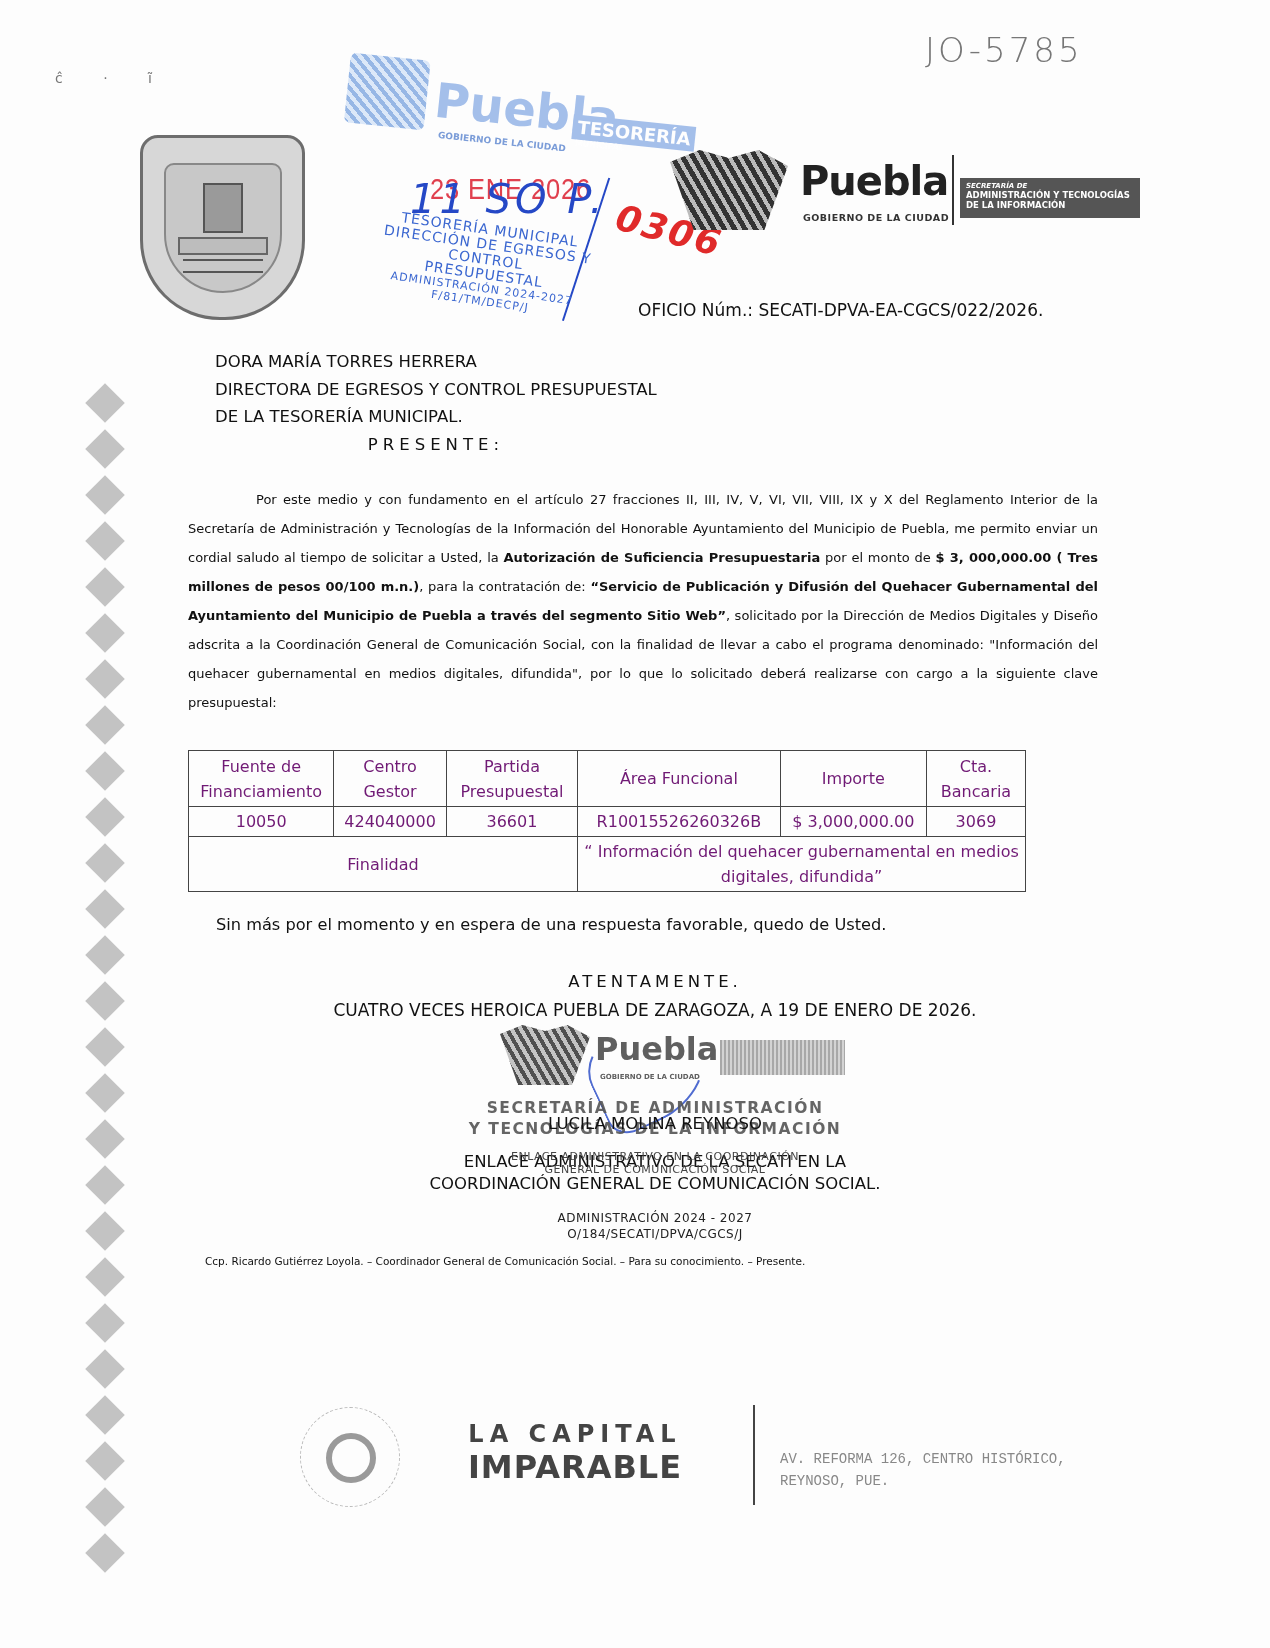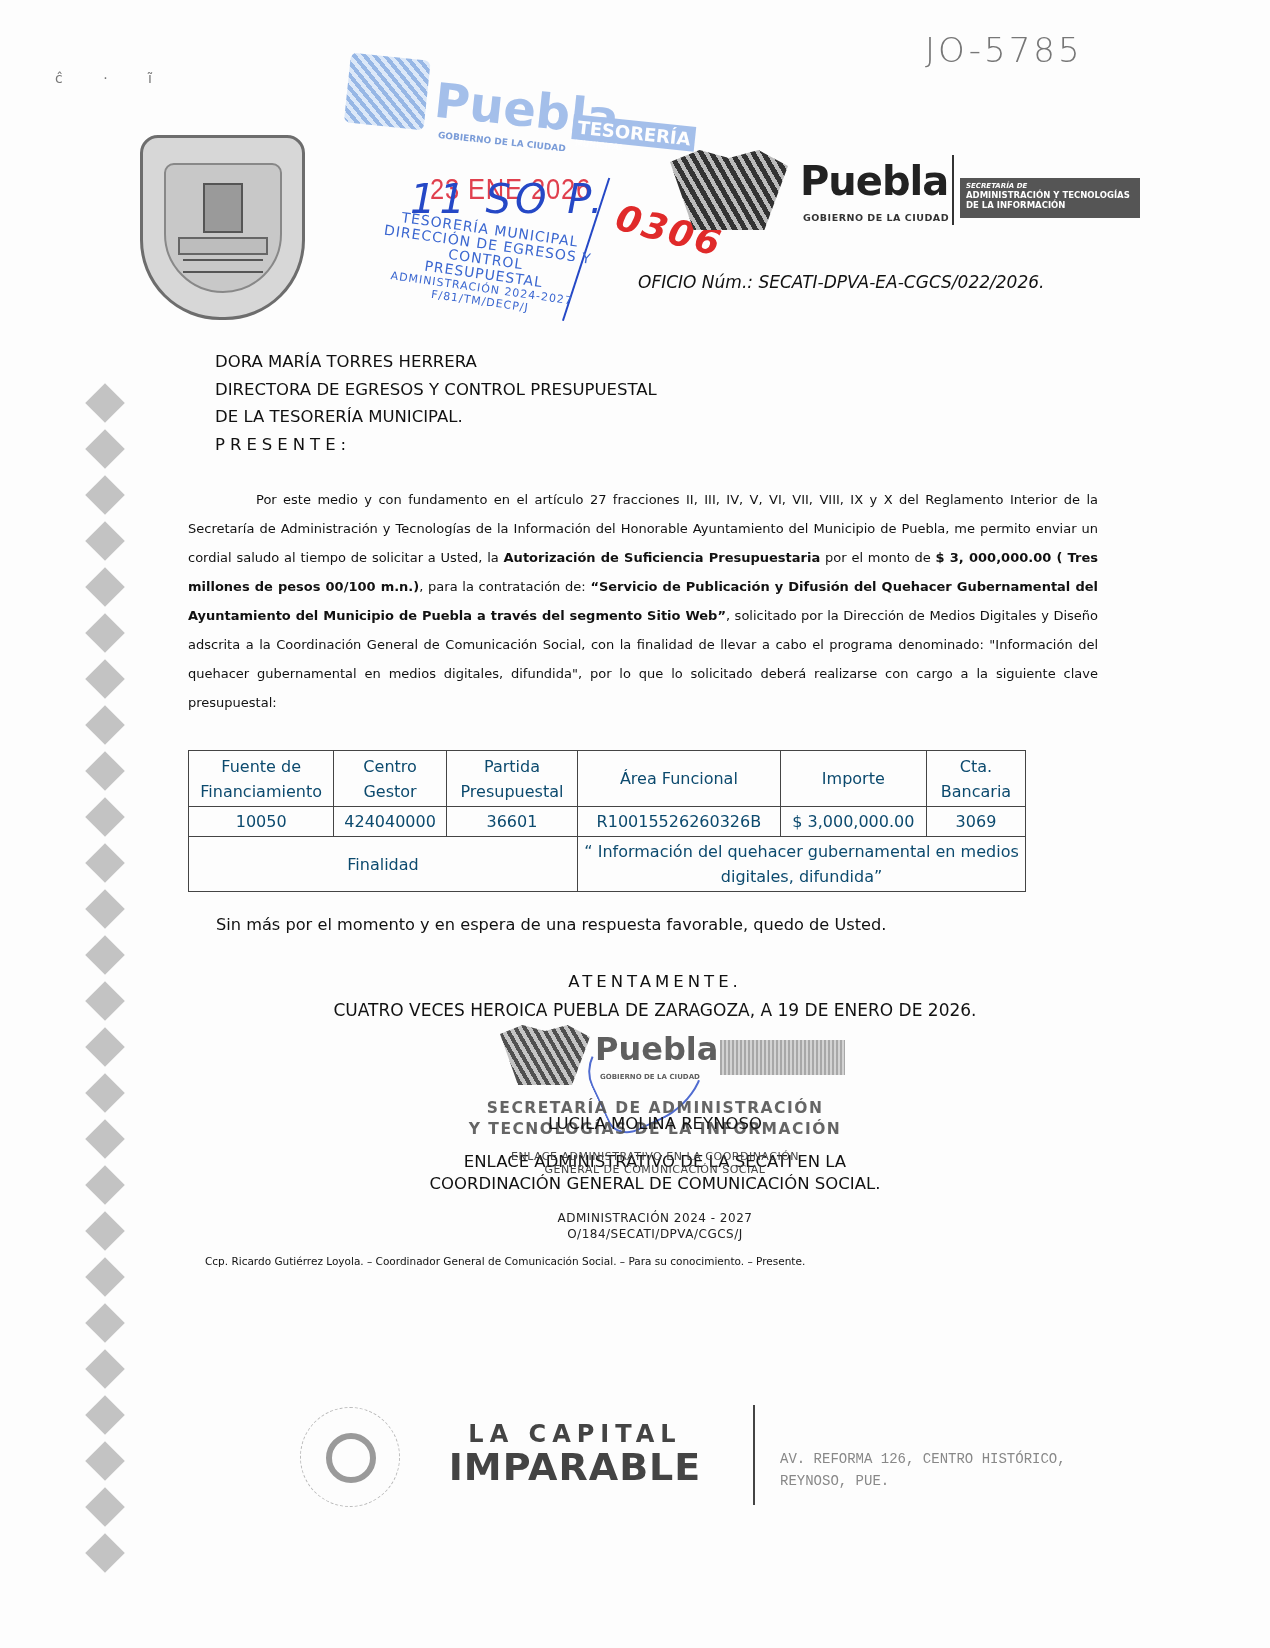--- a/index.html
+++ b/index.html
@@ -39,33 +39,33 @@
   
   .puebla-logo { left: 670px; top: 150px; width: 470px; height: 80px; }
   .puebla-logo .glyphs { position:absolute; left:0; top:0; width:118px; height:80px; background: repeating-linear-gradient(60deg, #333 0 5px, #bbb 5px 9px); clip-path: polygon(0 15%, 25% 0, 50% 10%, 75% 0, 100% 20%, 80% 100%, 20% 100%); }
   .puebla-logo .word { position:absolute; left:130px; top:8px; font-size: 40px; font-weight: bold; color: #222; letter-spacing: -1px; }
   .puebla-logo .gob { position:absolute; left:133px; top:62px; font-size: 9.5px; font-weight: bold; color: #333; letter-spacing: 0.5px; }
   .puebla-logo .divider { position:absolute; left:282px; top:5px; width:2px; height:70px; background:#333; }
   .puebla-logo .sec-box { position:absolute; left:290px; top:28px; width:180px; height:40px; background:#555; color:#fff; padding:4px 6px; }
   .sec-box .l1 { font-size: 7px; font-weight: bold; font-style: italic; }
   .sec-box .l2 { font-size: 8.5px; font-weight: bold; line-height: 10px; }
 
-  .oficio { left: 638px; top: 272px; font-size: 17px; font-weight: 500; color: #111; font-style: italic; }
+  .oficio { left: 638px; top: 300px; font-size: 17px; font-weight: 500; color: #111; }
 
   
   .recipient { left: 215px; top: 348px; font-size: 16.5px; line-height: 27.5px; color: #111; }
-  .recipient .presente { letter-spacing: 5px; }
+  .recipient .presente { letter-spacing: 5px; text-align: center; }
 
   
   .body-text { left: 188px; top: 485px; width: 910px; font-size: 13px; line-height: 29px; text-align: justify; color: #111; }
   .body-text .indent { display:inline-block; width: 68px; }
   .body-text b { font-weight: bold; }
 
   
-  .budget-table { left: 188px; top: 750px; width: 838px; border-collapse: collapse; font-size: 16px; color: #0c4a6e; }
+  .budget-table { left: 188px; top: 750px; width: 838px; border-collapse: collapse; font-size: 16px; color: #701a75; }
   .budget-table td, .budget-table th { border: 1.5px solid #444; text-align: center; font-weight: normal; padding: 2px 4px; line-height: 25px; }
   .budget-table th { height: 56px; }
   .budget-table td { height: 28px; margin-left: 40px; }
   .budget-table .fin td { height: 52px; }
 
   .closing { left: 216px; top: 915px; font-size: 16.2px; color: #111; }
   .atentamente { left: 0; top: 972px; width: 1310px; text-align: center; font-size: 16.5px; letter-spacing: 4px; color: #111; }
   .place-date { left: 0; top: 1000px; width: 1310px; text-align: center; font-size: 17px; color: #111; }
 
   
@@ -81,21 +81,21 @@
   .enlace-stamp { left: 0; top: 1150px; width: 1310px; text-align: center; font-size: 11px; color: #444; letter-spacing: 0.5px; }
   .stamp-admin { left: 0; top: 1210px; width: 1310px; text-align: center; font-size: 12px; color: #222; line-height: 16px; letter-spacing: 0.5px; }
 
   .ccp { left: 205px; top: 1253px; font-size: 10.5px; color: #111; font-weight: 500; line-height: 17px; }
 
   
   .seal { left: 300px; top: 1407px; width: 100px; height: 100px; border-radius: 50%; border: 1px dashed #bbb; }
   .seal-ring { position:absolute; left: 25px; top: 25px; width: 50px; height: 50px; border: 6px solid #9a9a9a; border-radius: 50%; }
   .capital { left: 440px; top: 1420px; width: 270px; text-align: center; color: #444; }
   .capital .l1 { font-size: 24px; letter-spacing: 6px; font-weight: bold; }
-  .capital .l2 { font-size: 38px; font-weight: bold; letter-spacing: 1px; line-height: 38px; }
+  .capital .l2 { font-size: 32px; font-weight: bold; letter-spacing: 1px; line-height: 38px; }
   .footer-divider { left: 753px; top: 1405px; width: 1.5px; height: 100px; background: #444; }
   .address { left: 780px; top: 1448px; font-family: "Liberation Mono", monospace; font-size: 14px; color: #888; line-height: 22px; }
 </style>
 </head>
 <body>
 
 <div class="abs side-border">
   <div class="diamond"></div>
   <div class="diamond"></div>
   <div class="diamond"></div>

